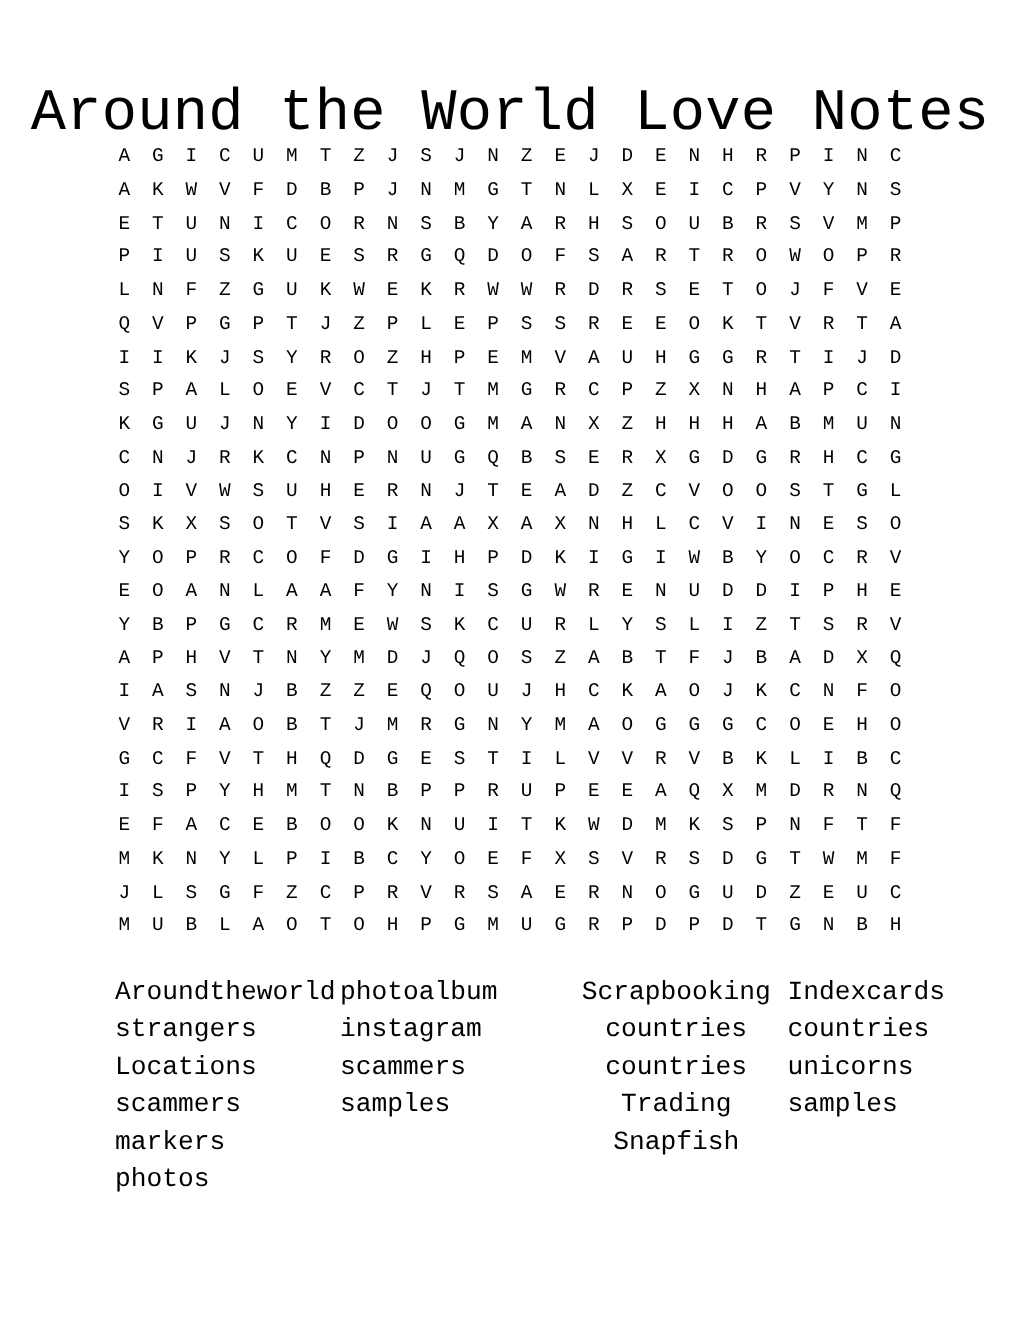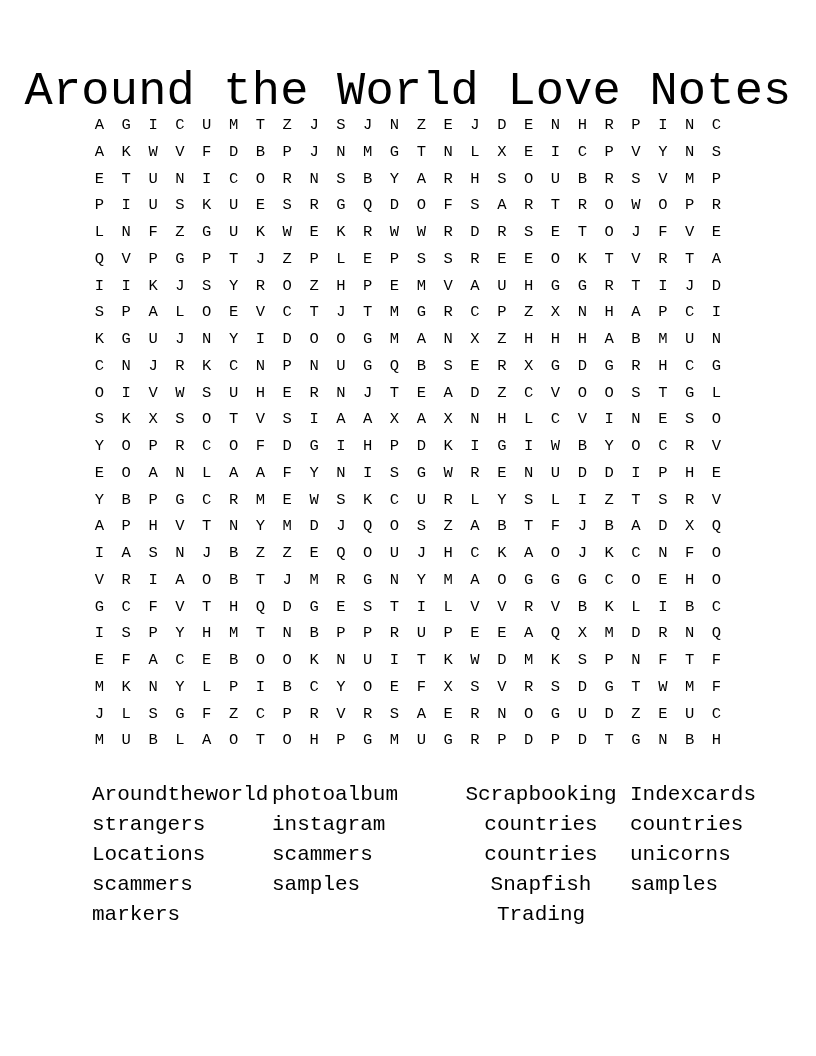--- a/index.html
+++ b/index.html
@@ -718,33 +718,34 @@
       </div>
     </div>
 
   <div class="word-list">
       <div class="word-column col-0">
         <div class="word-item">Aroundtheworld</div>
         <div class="word-item">strangers</div>
         <div class="word-item">Locations</div>
         <div class="word-item">scammers</div>
         <div class="word-item">markers</div>
+        <div class="word-item">photos</div>
       </div>
       <div class="word-column col-1">
         <div class="word-item">photoalbum</div>
         <div class="word-item">instagram</div>
         <div class="word-item">scammers</div>
         <div class="word-item">samples</div>
       </div>
       <div class="word-column col-2">
         <div class="word-item">Scrapbooking</div>
         <div class="word-item">countries</div>
         <div class="word-item">countries</div>
+        <div class="word-item">Trading</div>
         <div class="word-item">Snapfish</div>
-        <div class="word-item">Trading</div>
       </div>
       <div class="word-column col-3">
         <div class="word-item">Indexcards</div>
         <div class="word-item">countries</div>
         <div class="word-item">unicorns</div>
         <div class="word-item">samples</div>
       </div>
     </div>
 
 </div>

